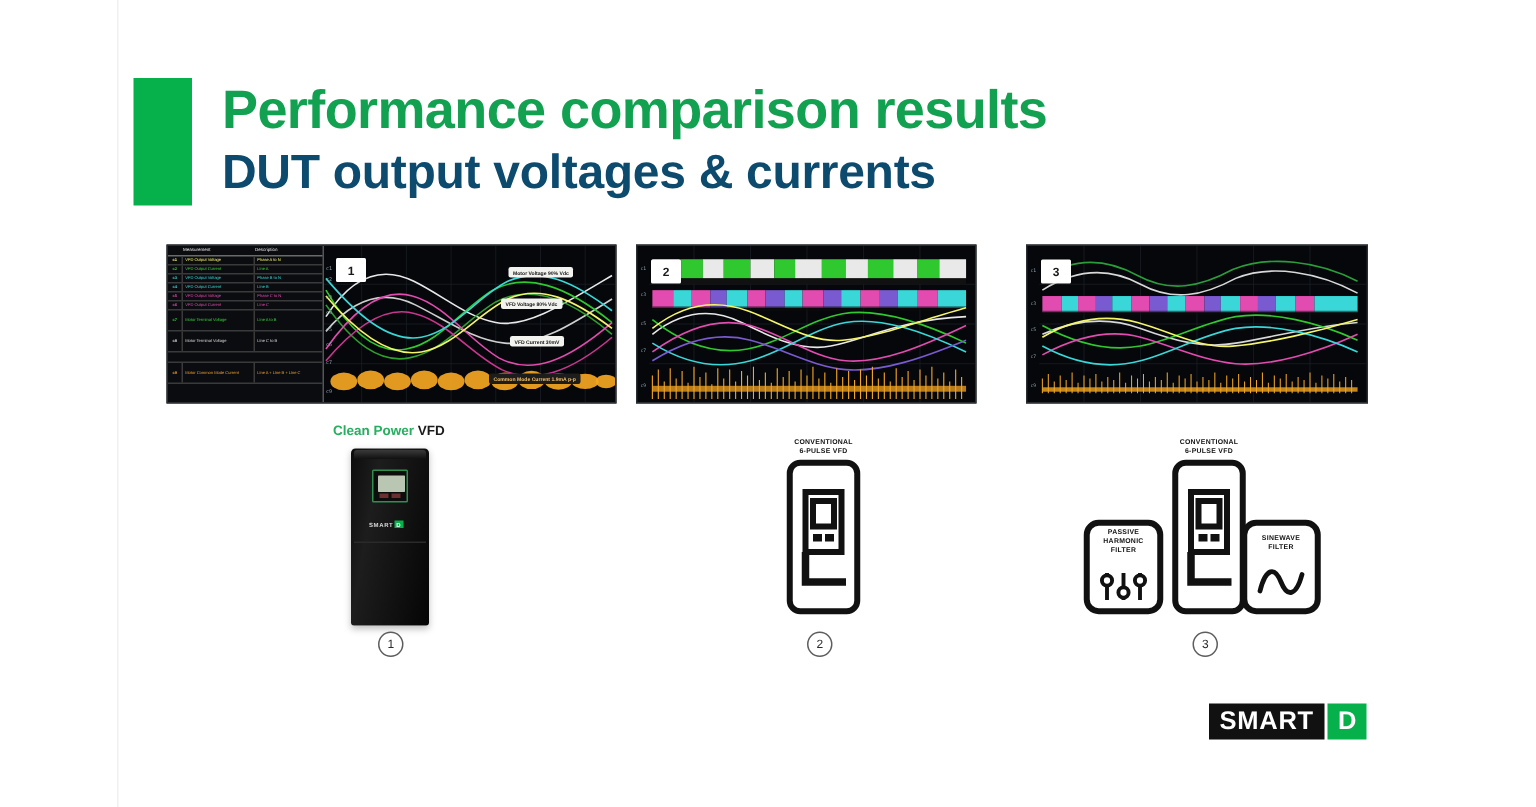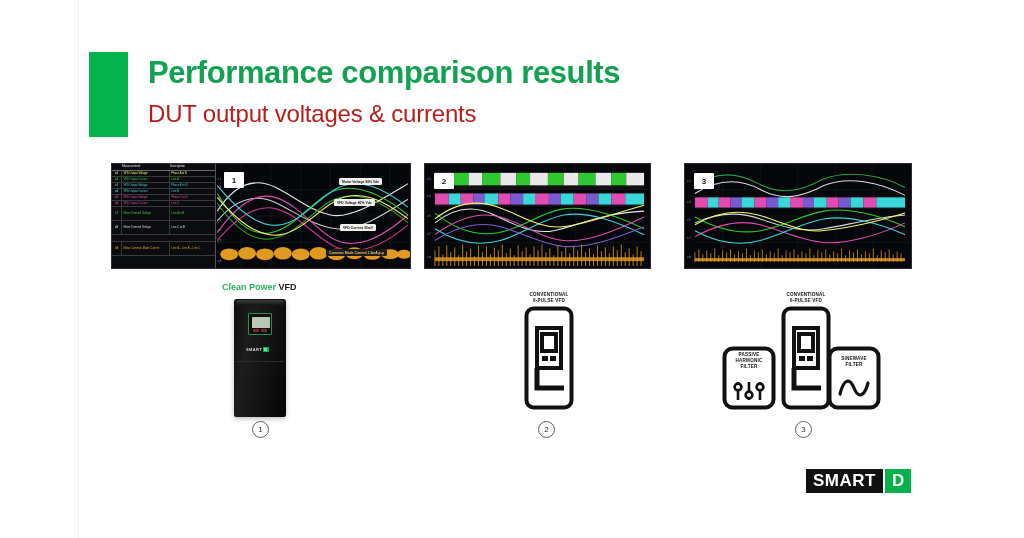--- a/index.html
+++ b/index.html
@@ -17,25 +17,25 @@
     background: #f0f0f0;
   }
 
   
   .accent-bar {
     position: absolute; left: 89px; top: 52px;
     width: 39px; height: 85px; background: #06b04b;
   }
   .title-block { position: absolute; left: 148px; top: 52px; }
   .title-main {
-    font-size: 31px; font-weight: bold; color: #12a150;
+    font-size: 36px; font-weight: bold; color: #12a150;
     letter-spacing: -0.4px; line-height: 42px; white-space: nowrap;
   }
   .title-sub {
-    font-size: 24px; font-weight: normal; color: #b91c1c;
+    font-size: 32px; font-weight: bold; color: #0c4a6e;
     letter-spacing: -0.2px; line-height: 40px; white-space: nowrap;
   }
 
   
   .scope {
     position: absolute; background: #05070a; overflow: hidden;
     border: 1px solid #2a2e33;
   }
   .scope-inner { position: absolute; inset: 0; }
   .scope svg { display: block; width: 100%; height: 100%; }

